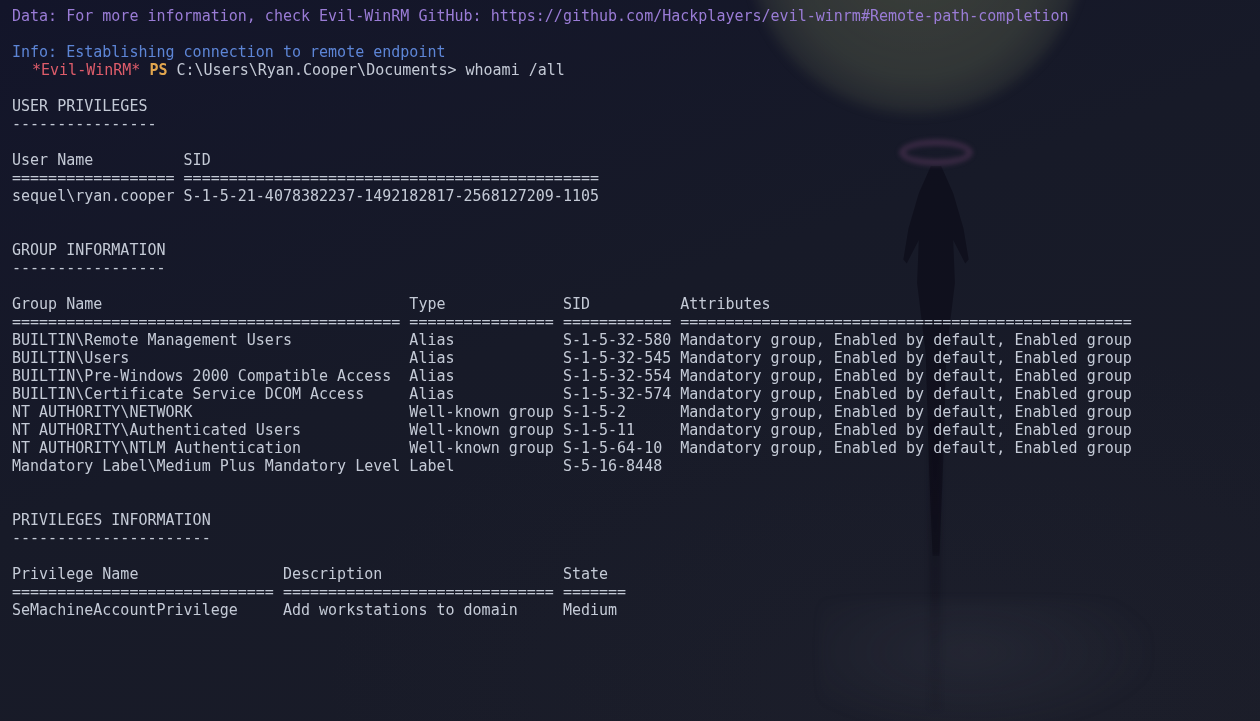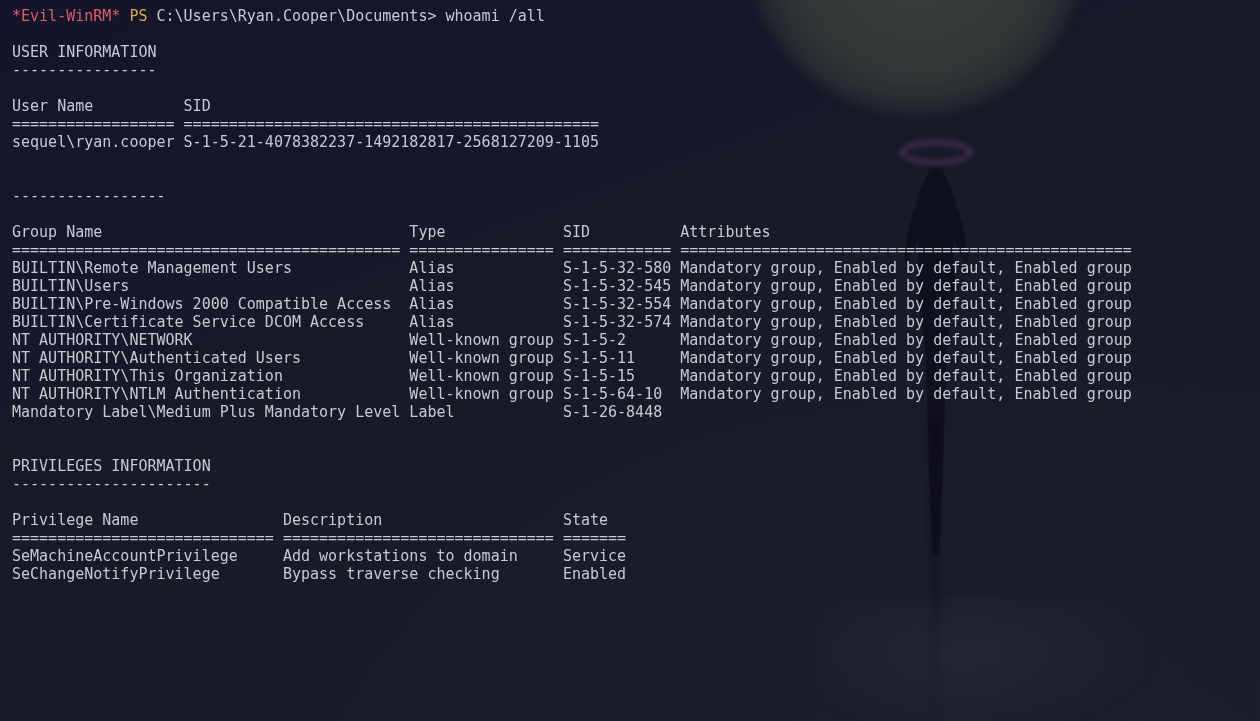--- a/index.html
+++ b/index.html
@@ -84,66 +84,70 @@
     color: var(--pal-text, #c4cad6);
     z-index: 2;
   }
   .tline {
     white-space: pre;
     min-height: 18px;
     height: 18px;
   }
   .c-data  { color: var(--pal-data,  #9a7cd6); }
   .c-info  { color: var(--pal-info,  #5d85d6); }
-  .c-shell { color: var(--pal-shell, #dd5c6a); }
-  .c-ps    { color: var(--pal-ps,    #e2a64e); font-weight: normal; }
+  .c-shell { color: var(--pal-shell, #dd5c6a); margin-left: 20px; }
+  .c-ps    { color: var(--pal-ps,    #e2a64e); font-weight: bold; }
   .c-text  { color: var(--pal-text,  #c4cad6); }
 </style>
 </head>
 <body>
 
 <div class="screen">
   <div class="wallpaper">
     <div class="moon-glow"></div>
     <div class="halo-shape"></div>
     <div class="figure-silhouette"></div>
     <div class="figure-legs"></div>
     <div class="ground-haze"></div>
     <div class="bottom-vignette"></div>
   </div>
 
   <div class="terminal">
+    <div id="banner">
+        <div class="tline"><span class="c-data">Data: For more information, check Evil-WinRM GitHub: https://github.com/Hackplayers/evil-winrm#Remote-path-completion</span></div>
+        <div class="tline"></div>
+        <div class="tline"><span class="c-info">Info: Establishing connection to remote endpoint</span></div>
+      </div>
     <div class="tline"><span class="c-shell">*Evil-WinRM*</span> <span class="c-ps">PS</span> <span class="c-text">C:\Users\Ryan.Cooper\Documents&gt;</span> <span class="c-text">whoami /all</span></div>
     <div id="output">
         <div class="tline"></div>
-        <div class="tline">USER INFORMATION</div>
+        <div class="tline">USER PRIVILEGES</div>
         <div class="tline">----------------</div>
         <div class="tline"></div>
         <div class="tline">User Name          SID</div>
         <div class="tline">================== ==============================================</div>
         <div class="tline">sequel\ryan.cooper S-1-5-21-4078382237-1492182817-2568127209-1105</div>
         <div class="tline"></div>
         <div class="tline"></div>
+        <div class="tline">GROUP INFORMATION</div>
         <div class="tline">-----------------</div>
         <div class="tline"></div>
         <div class="tline">Group Name                                  Type             SID          Attributes</div>
         <div class="tline">=========================================== ================ ============ ==================================================</div>
         <div class="tline">BUILTIN\Remote Management Users             Alias            S-1-5-32-580 Mandatory group, Enabled by default, Enabled group</div>
         <div class="tline">BUILTIN\Users                               Alias            S-1-5-32-545 Mandatory group, Enabled by default, Enabled group</div>
         <div class="tline">BUILTIN\Pre-Windows 2000 Compatible Access  Alias            S-1-5-32-554 Mandatory group, Enabled by default, Enabled group</div>
         <div class="tline">BUILTIN\Certificate Service DCOM Access     Alias            S-1-5-32-574 Mandatory group, Enabled by default, Enabled group</div>
         <div class="tline">NT AUTHORITY\NETWORK                        Well-known group S-1-5-2      Mandatory group, Enabled by default, Enabled group</div>
         <div class="tline">NT AUTHORITY\Authenticated Users            Well-known group S-1-5-11     Mandatory group, Enabled by default, Enabled group</div>
-        <div class="tline">NT AUTHORITY\This Organization              Well-known group S-1-5-15     Mandatory group, Enabled by default, Enabled group</div>
         <div class="tline">NT AUTHORITY\NTLM Authentication            Well-known group S-1-5-64-10  Mandatory group, Enabled by default, Enabled group</div>
-        <div class="tline">Mandatory Label\Medium Plus Mandatory Level Label            S-1-26-8448</div>
+        <div class="tline">Mandatory Label\Medium Plus Mandatory Level Label            S-5-16-8448</div>
         <div class="tline"></div>
         <div class="tline"></div>
         <div class="tline">PRIVILEGES INFORMATION</div>
         <div class="tline">----------------------</div>
         <div class="tline"></div>
         <div class="tline">Privilege Name                Description                    State</div>
         <div class="tline">============================= ============================== =======</div>
-        <div class="tline">SeMachineAccountPrivilege     Add workstations to domain     Service</div>
-        <div class="tline">SeChangeNotifyPrivilege       Bypass traverse checking       Enabled</div>
+        <div class="tline">SeMachineAccountPrivilege     Add workstations to domain     Medium</div>
       </div>
   </div>
 </div>
 
 </body></html>

